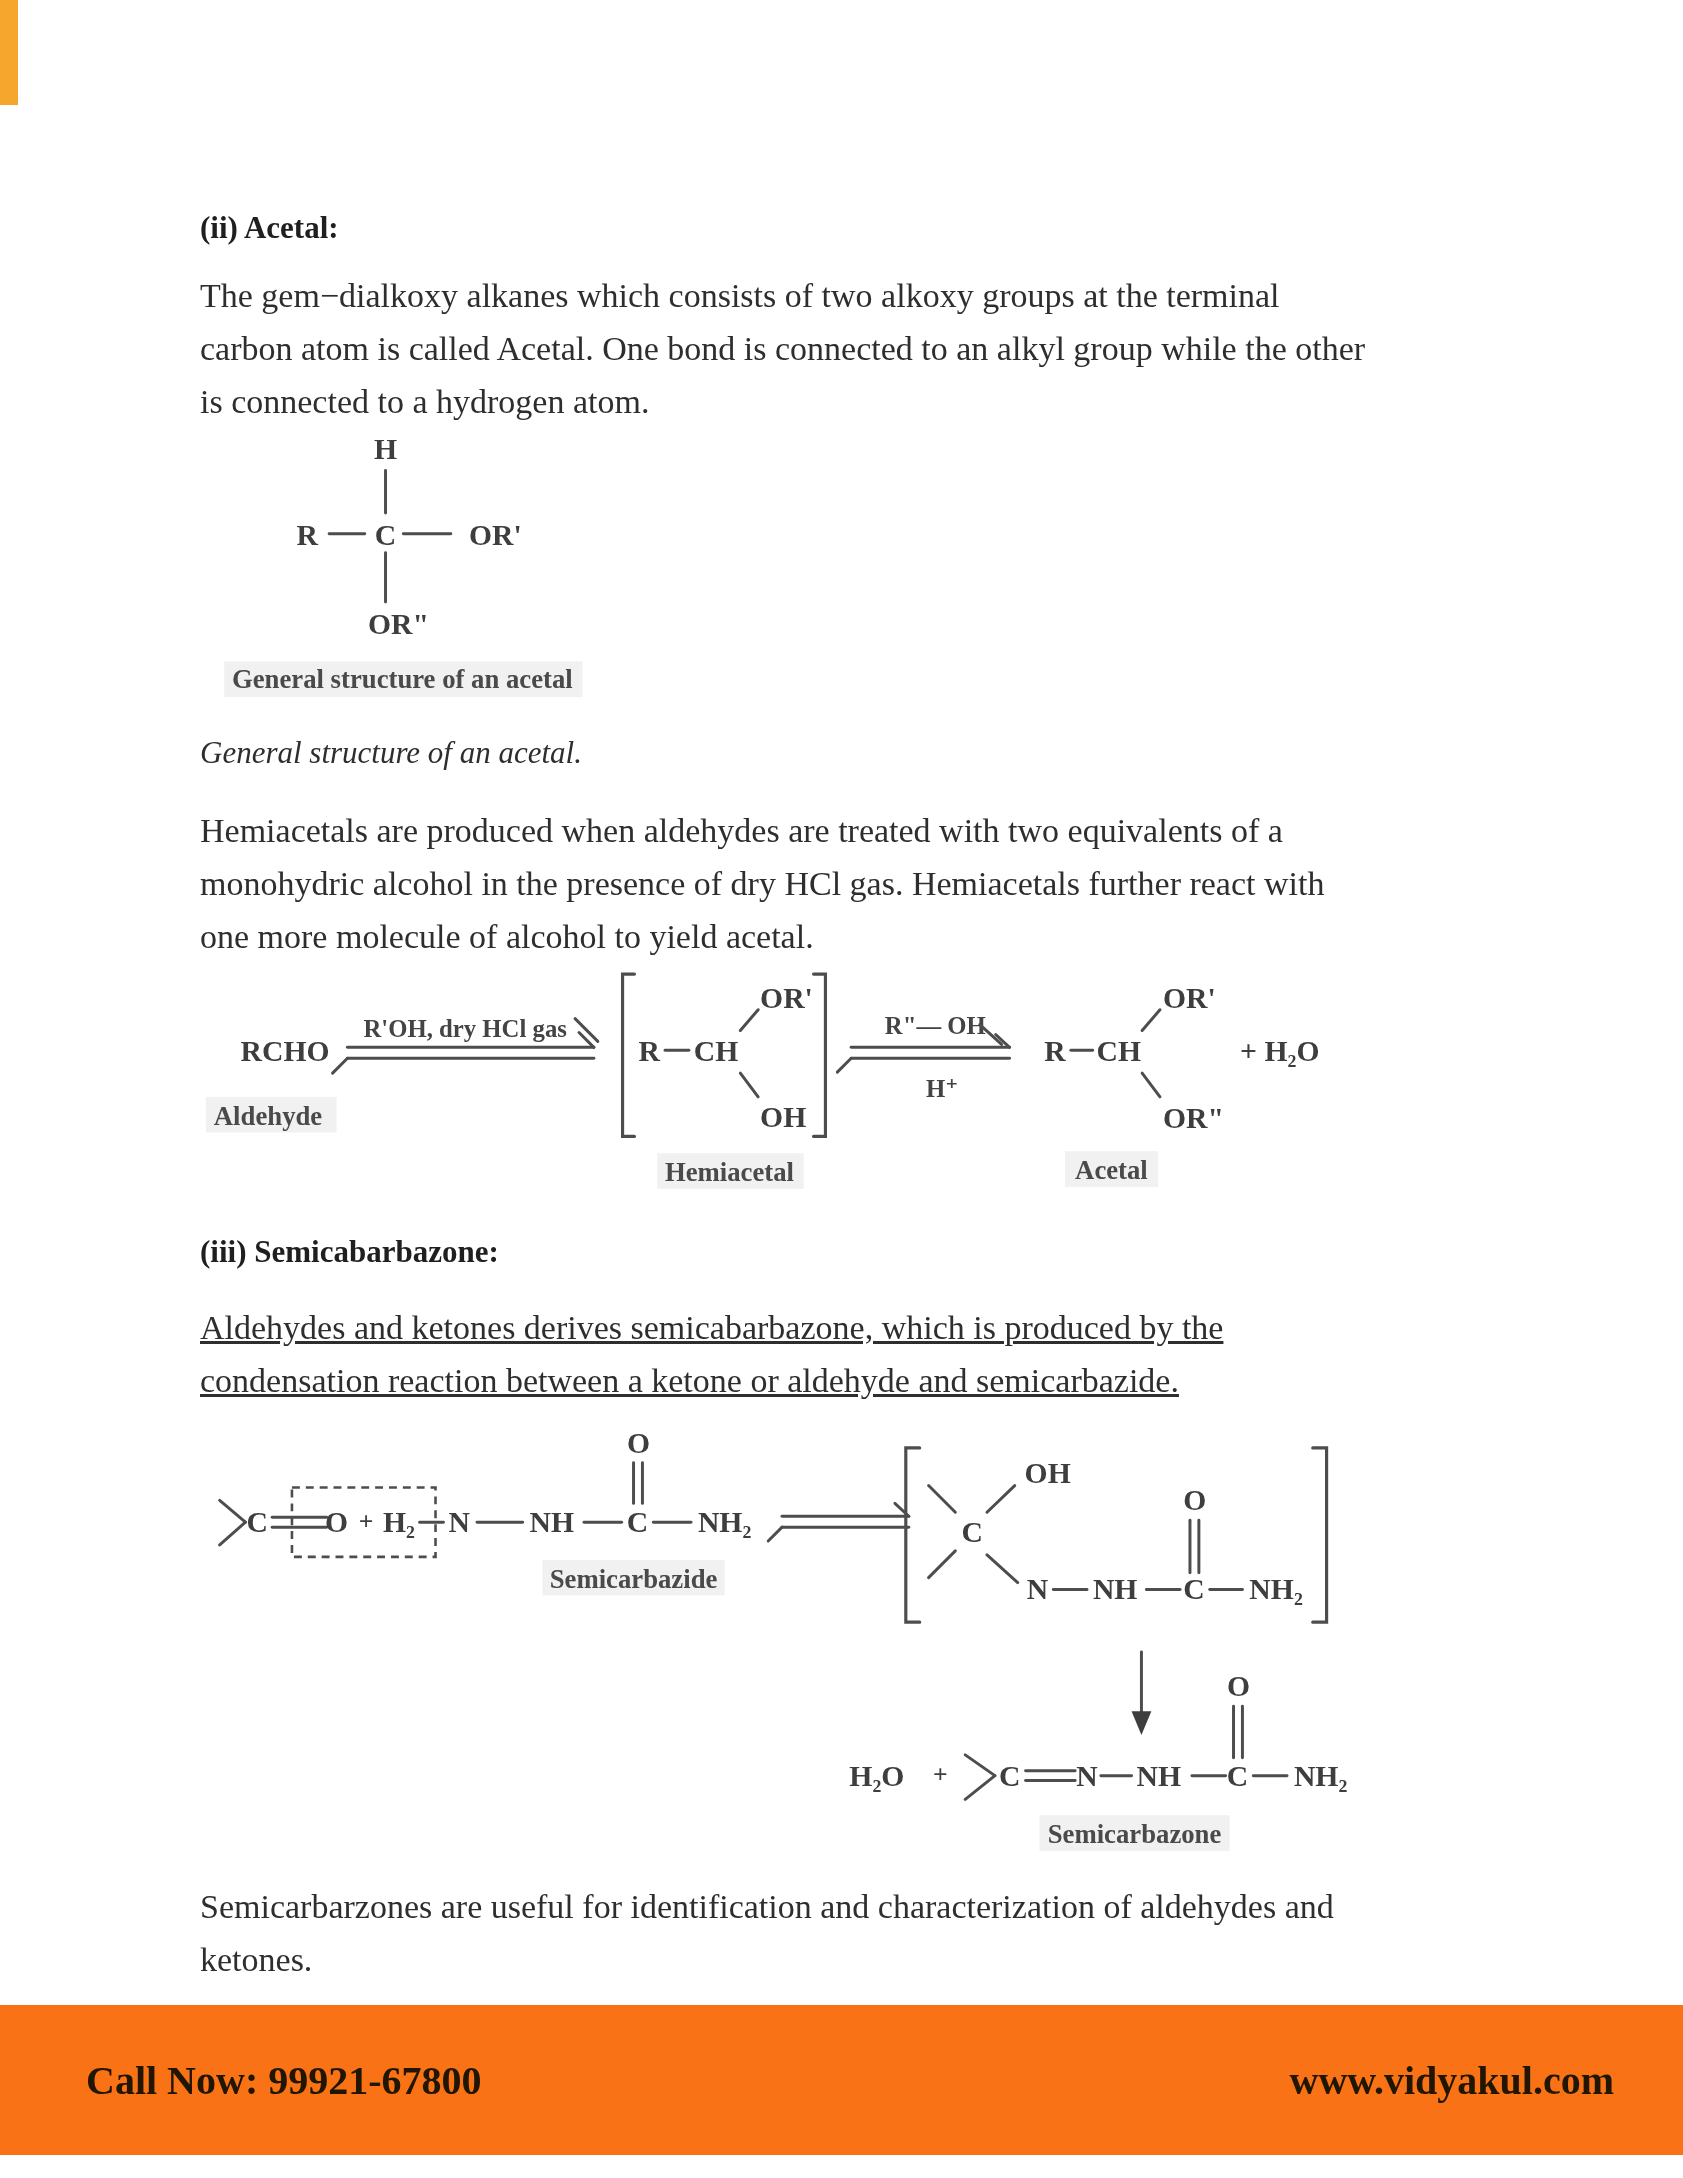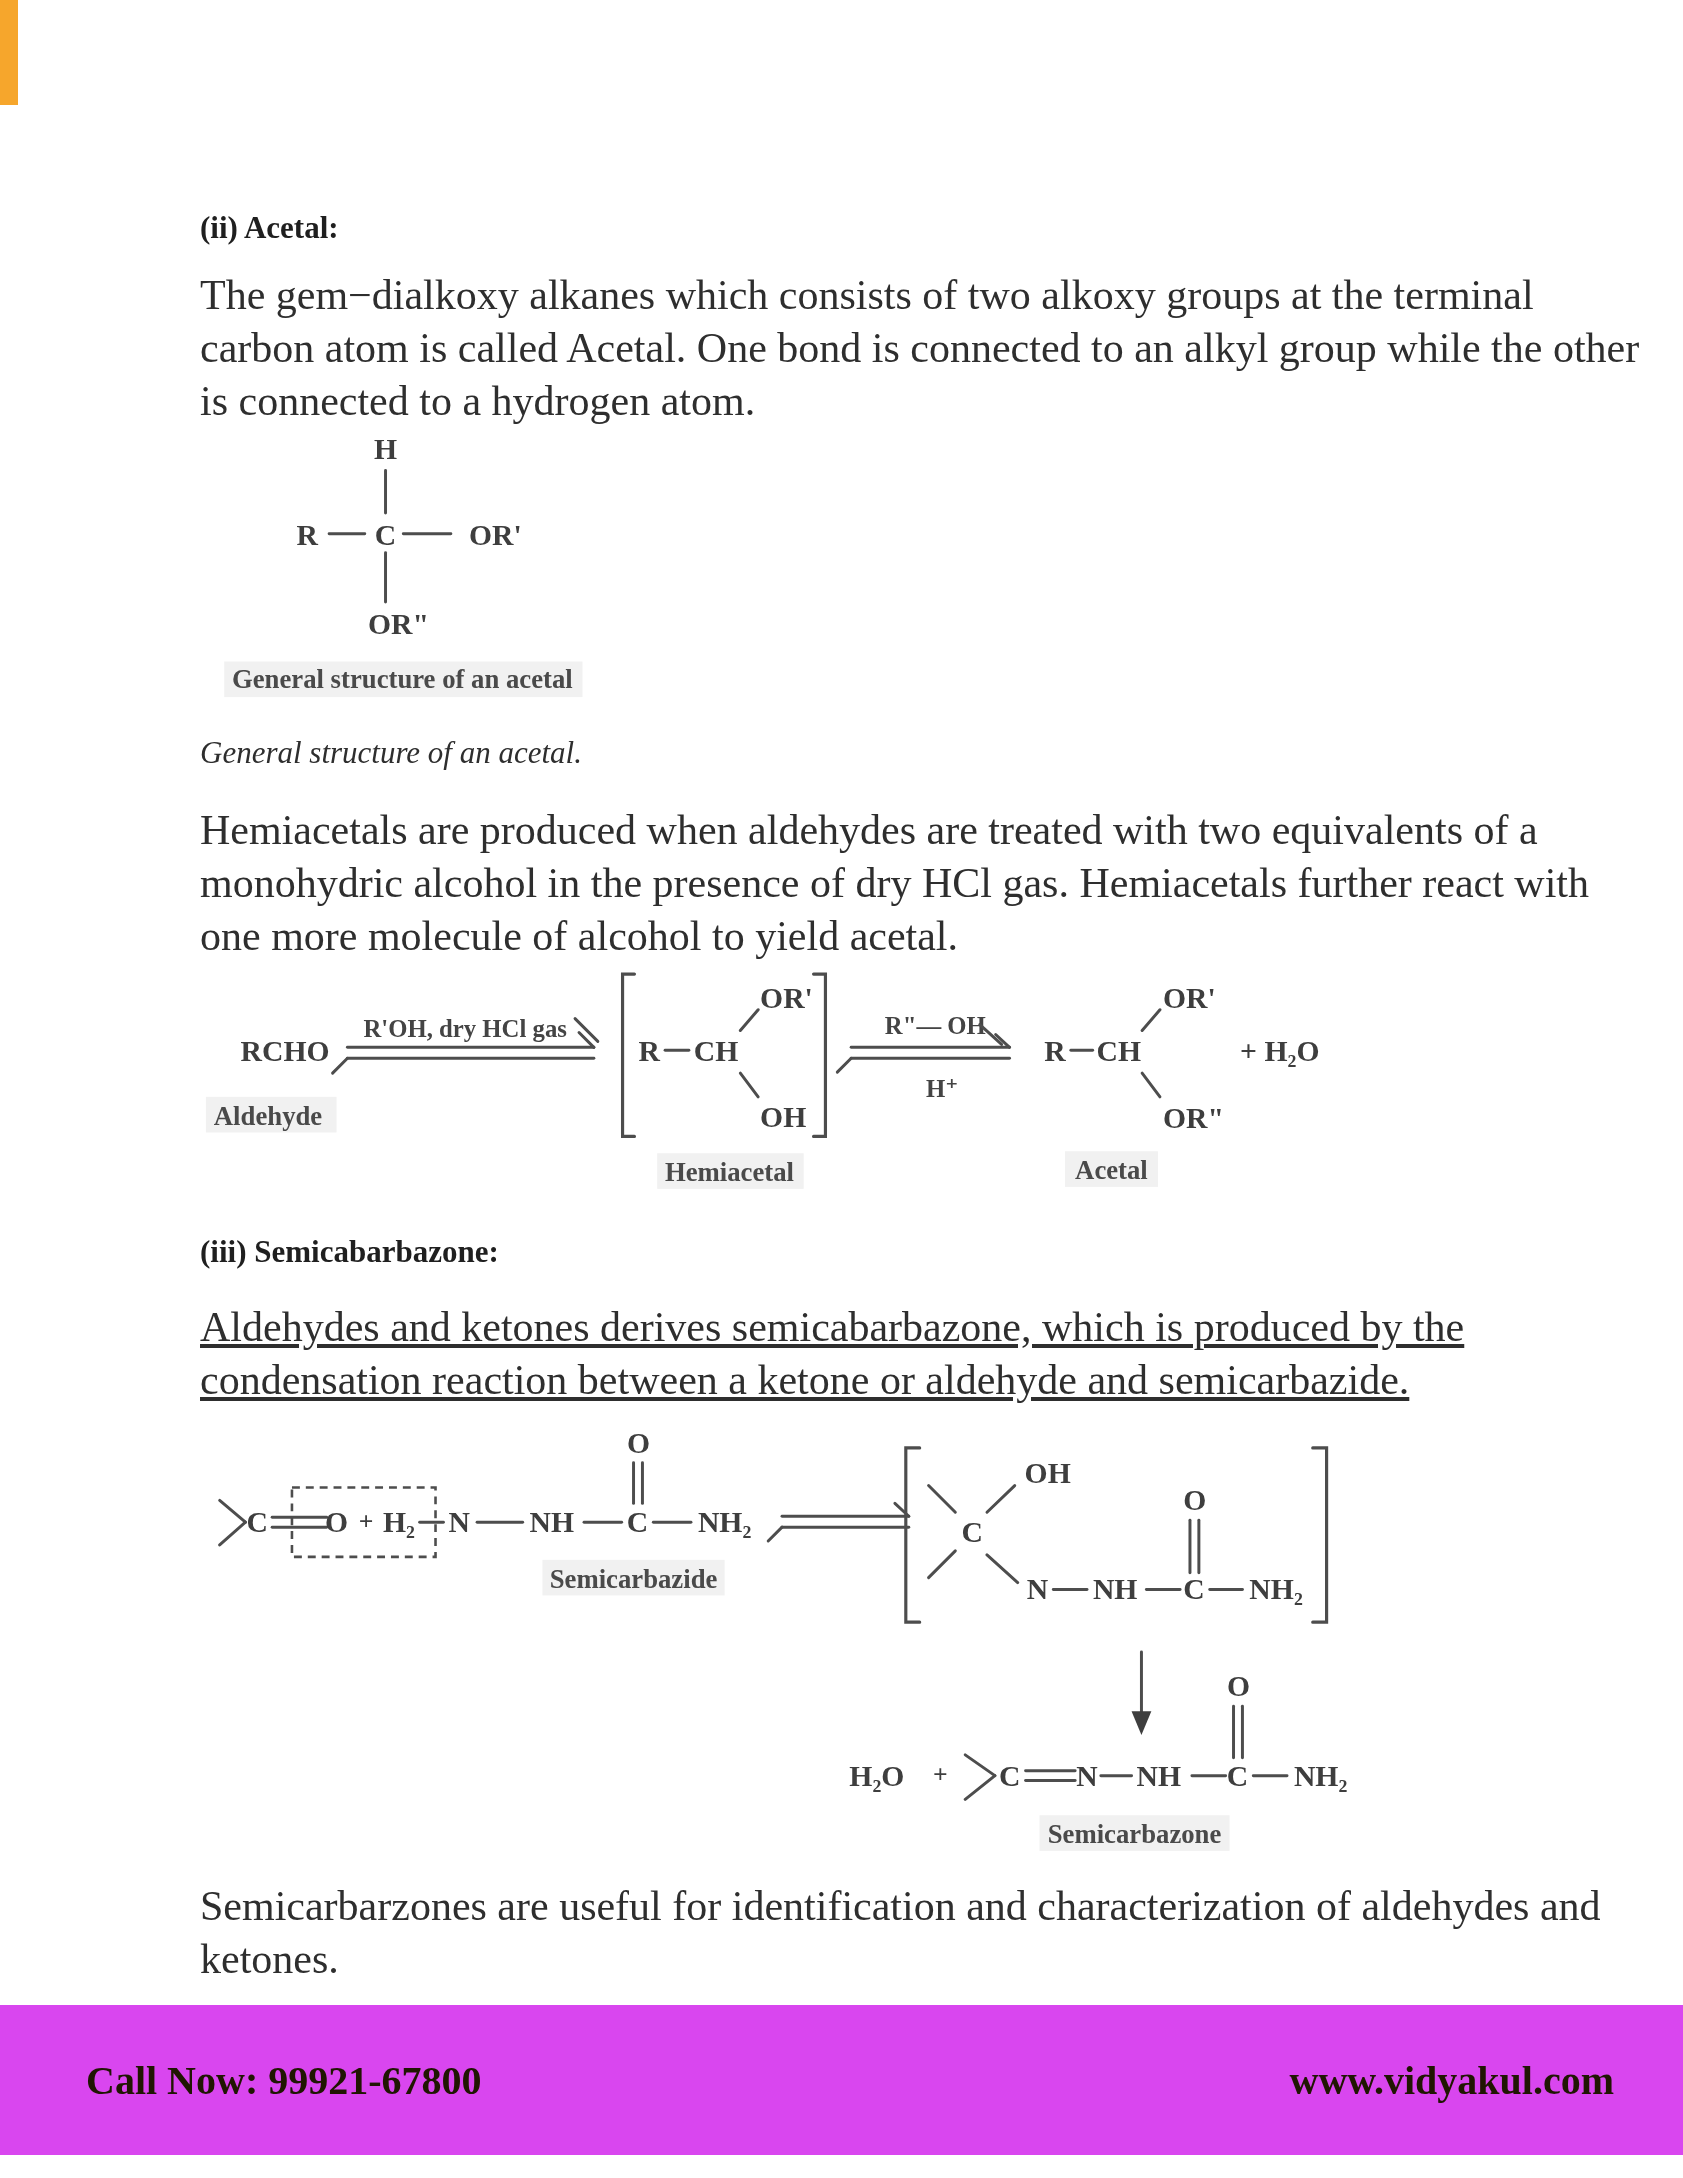--- a/index.html
+++ b/index.html
@@ -1,21 +1,21 @@
 <!DOCTYPE html>
 <html><head>
 <meta charset="utf-8">
 <style>
   html,body{margin:0;padding:0;}
   body{width:1683px;height:2178px;background:#ffffff;position:relative;
        font-family:"Liberation Serif","DejaVu Serif",serif;color:#2e2e2e;}
   .page{position:absolute;left:0;top:0;width:1683px;height:2178px;overflow:hidden;background:#fff;}
   .corner-accent{position:absolute;left:0;top:0;width:18px;height:105px;}
   .heading{position:absolute;left:200px;font-size:31px;font-weight:bold;color:#1f1f1f;white-space:nowrap;}
-  .para{position:absolute;left:200px;font-size:42px;line-height:53px;color:#2e2e2e;}
+  .para{position:absolute;left:200px;font-size:34px;line-height:53px;color:#2e2e2e;}
   .para div{white-space:nowrap;height:53px;}
   .oneline{position:absolute;left:200px;font-size:31px;color:#2e2e2e;white-space:nowrap;}
   .chemfig{position:absolute;filter:blur(0.3px);}
   .chemfig text{font-family:"Liberation Serif","DejaVu Serif",serif;font-weight:700;fill:#3e3e3e;}
   .chemfig .cond{font-weight:700;font-size:25px;fill:#444;}
   .chemfig .lbl{font-size:27px;fill:#4a4a4a;}
   .chemfig line,.chemfig path{stroke:#4d4d4d;stroke-width:3;fill:none;stroke-linecap:round;}
   .chemfig path.bracket{stroke-width:3.2;}
   .chemfig rect.halo{fill:#f1f1f1;stroke:none;}
   .chemfig rect.dashbox{fill:none;stroke:#4d4d4d;stroke-width:2.6;stroke-dasharray:8 6;}
@@ -183,19 +183,19 @@
     <line x1="1076" y1="358" x2="1110" y2="358"></line>
     <text x="1117" y="368" font-size="30">NH₂</text>
     <text x="956" y="426" class="lbl" text-anchor="middle">Semicarbazone</text>
   </svg>
 
   <div class="para" style="top:1880px;">
     <div>Semicarbarzones are useful for identification and characterization of aldehydes and</div>
     <div>ketones.</div>
   </div>
 
-  <div class="footer" style="background: #d946ef;">
+  <div class="footer" style="background: #f97316;">
     <span class="ftext left">Call Now: 99921-67800</span>
     <span class="ftext right">www.vidyakul.com</span>
   </div>
 
 </div>
 
 
 </body></html>

